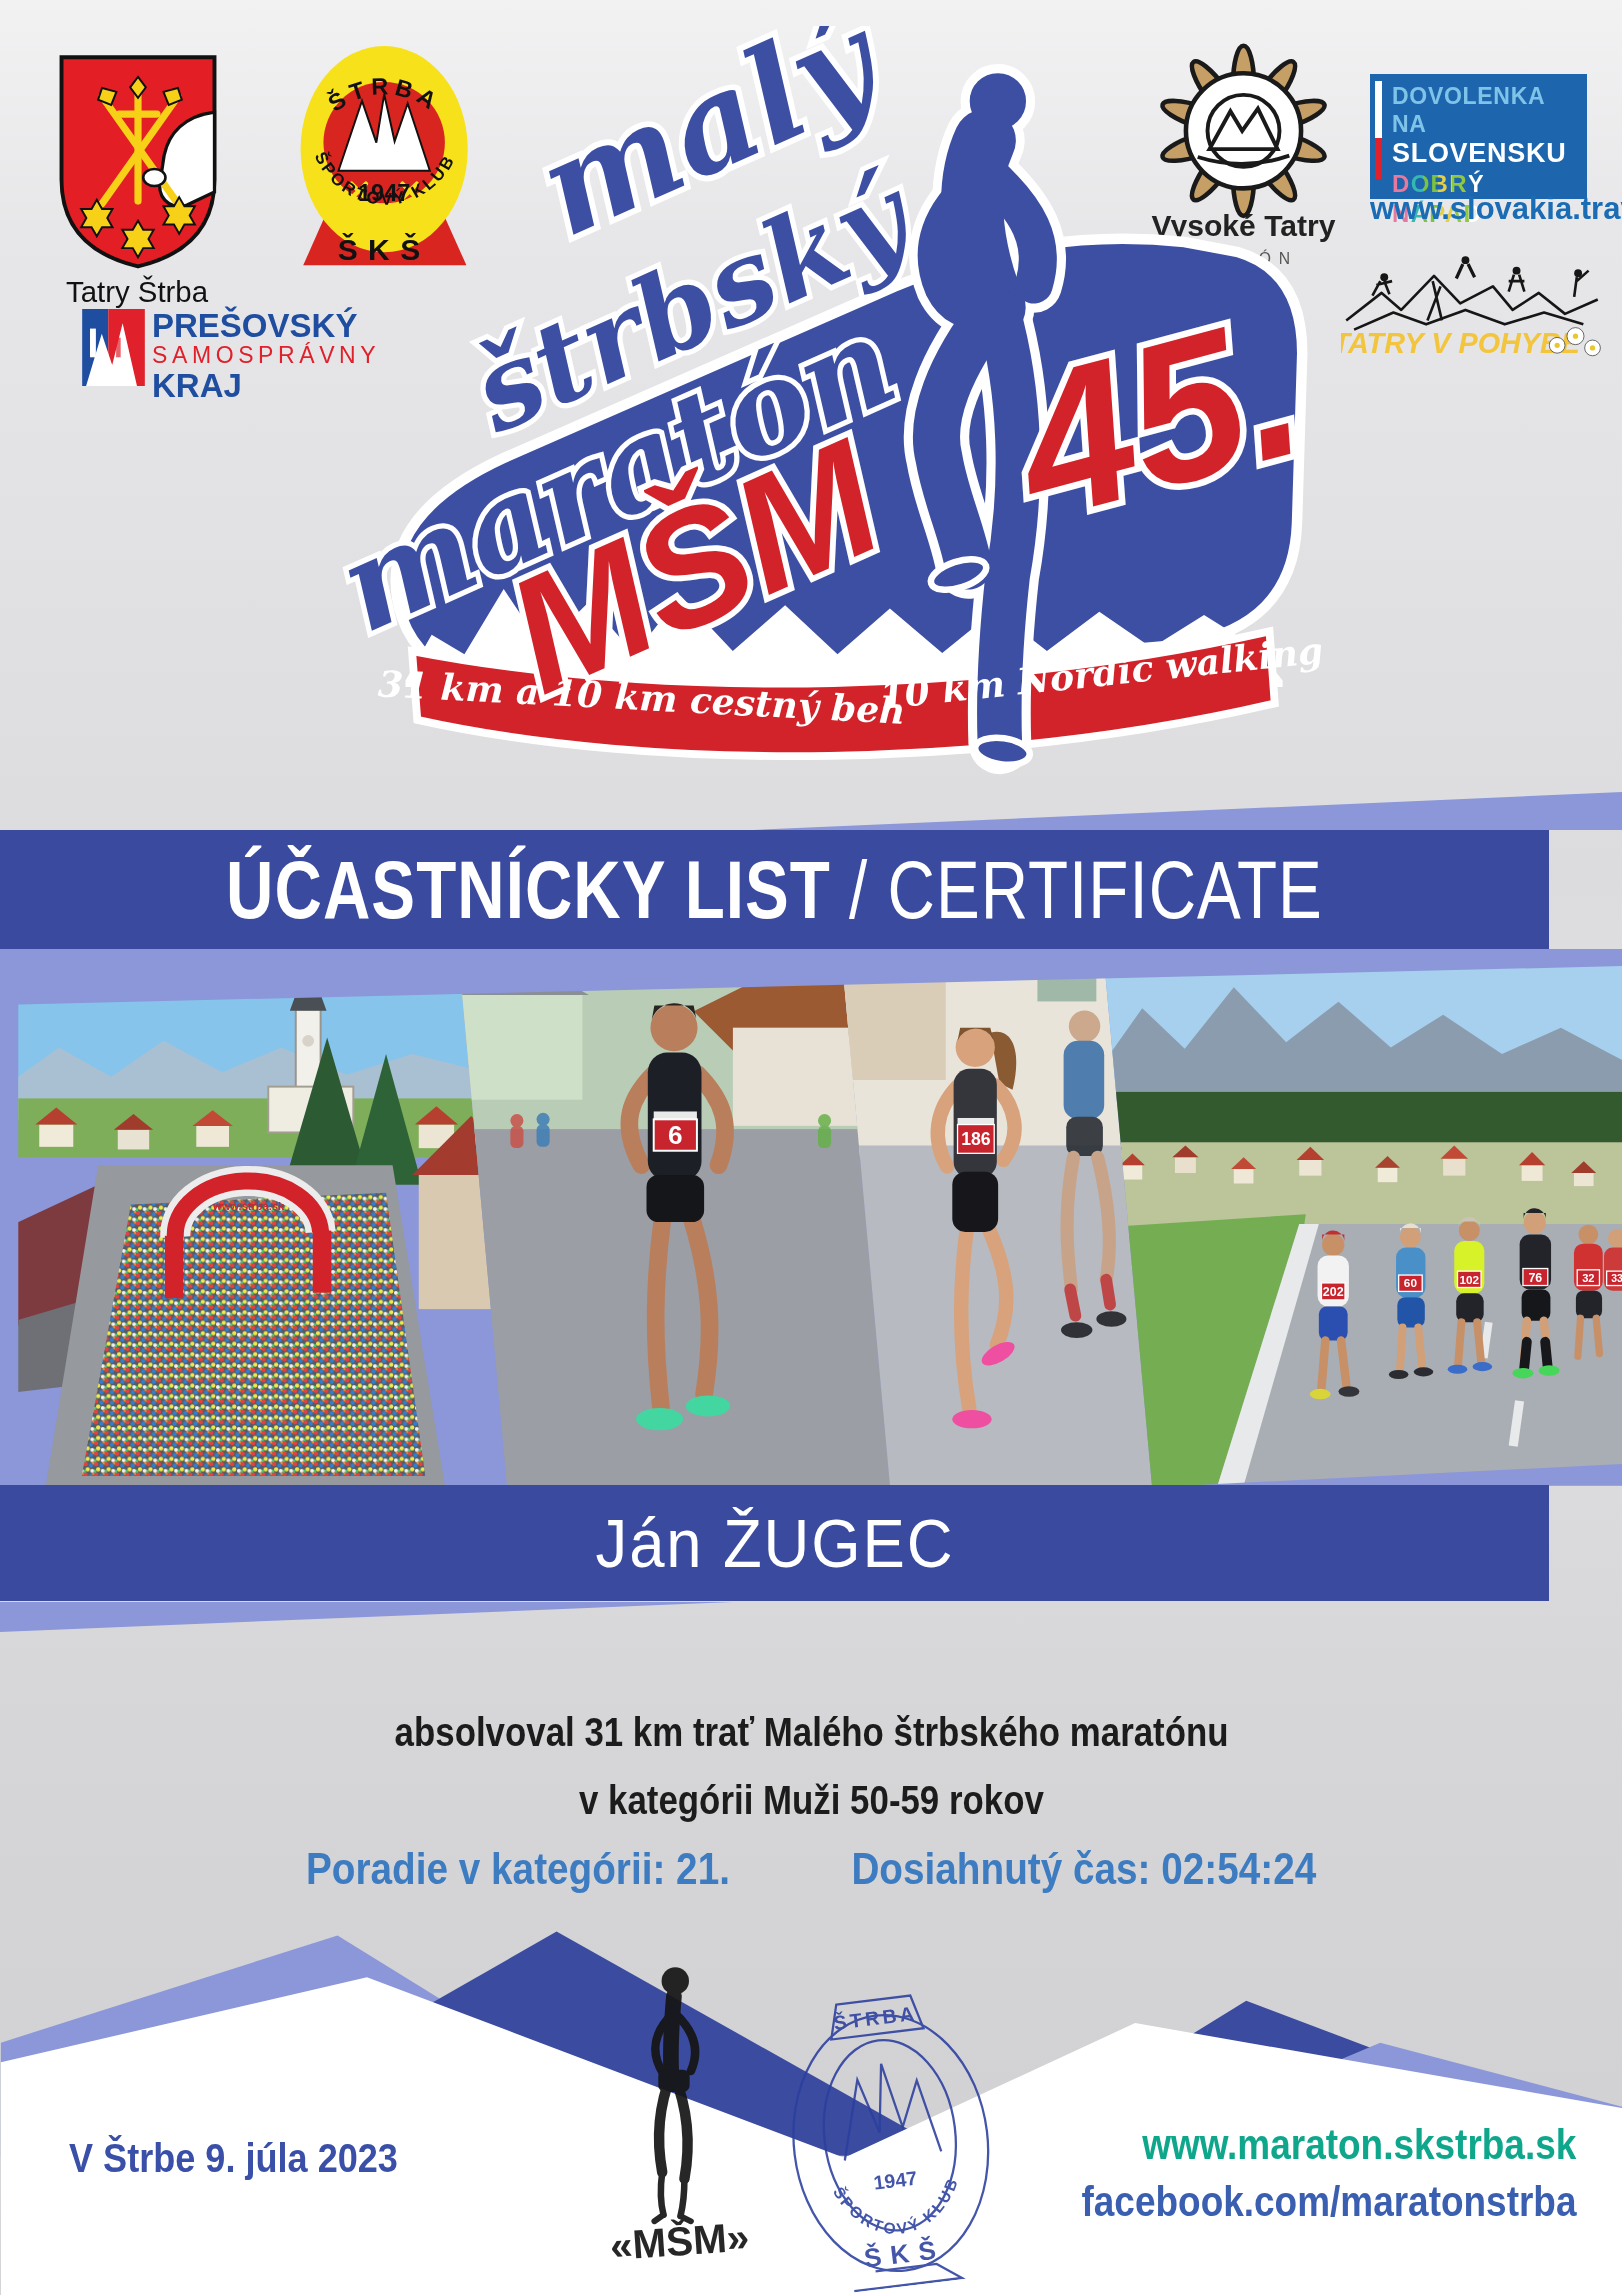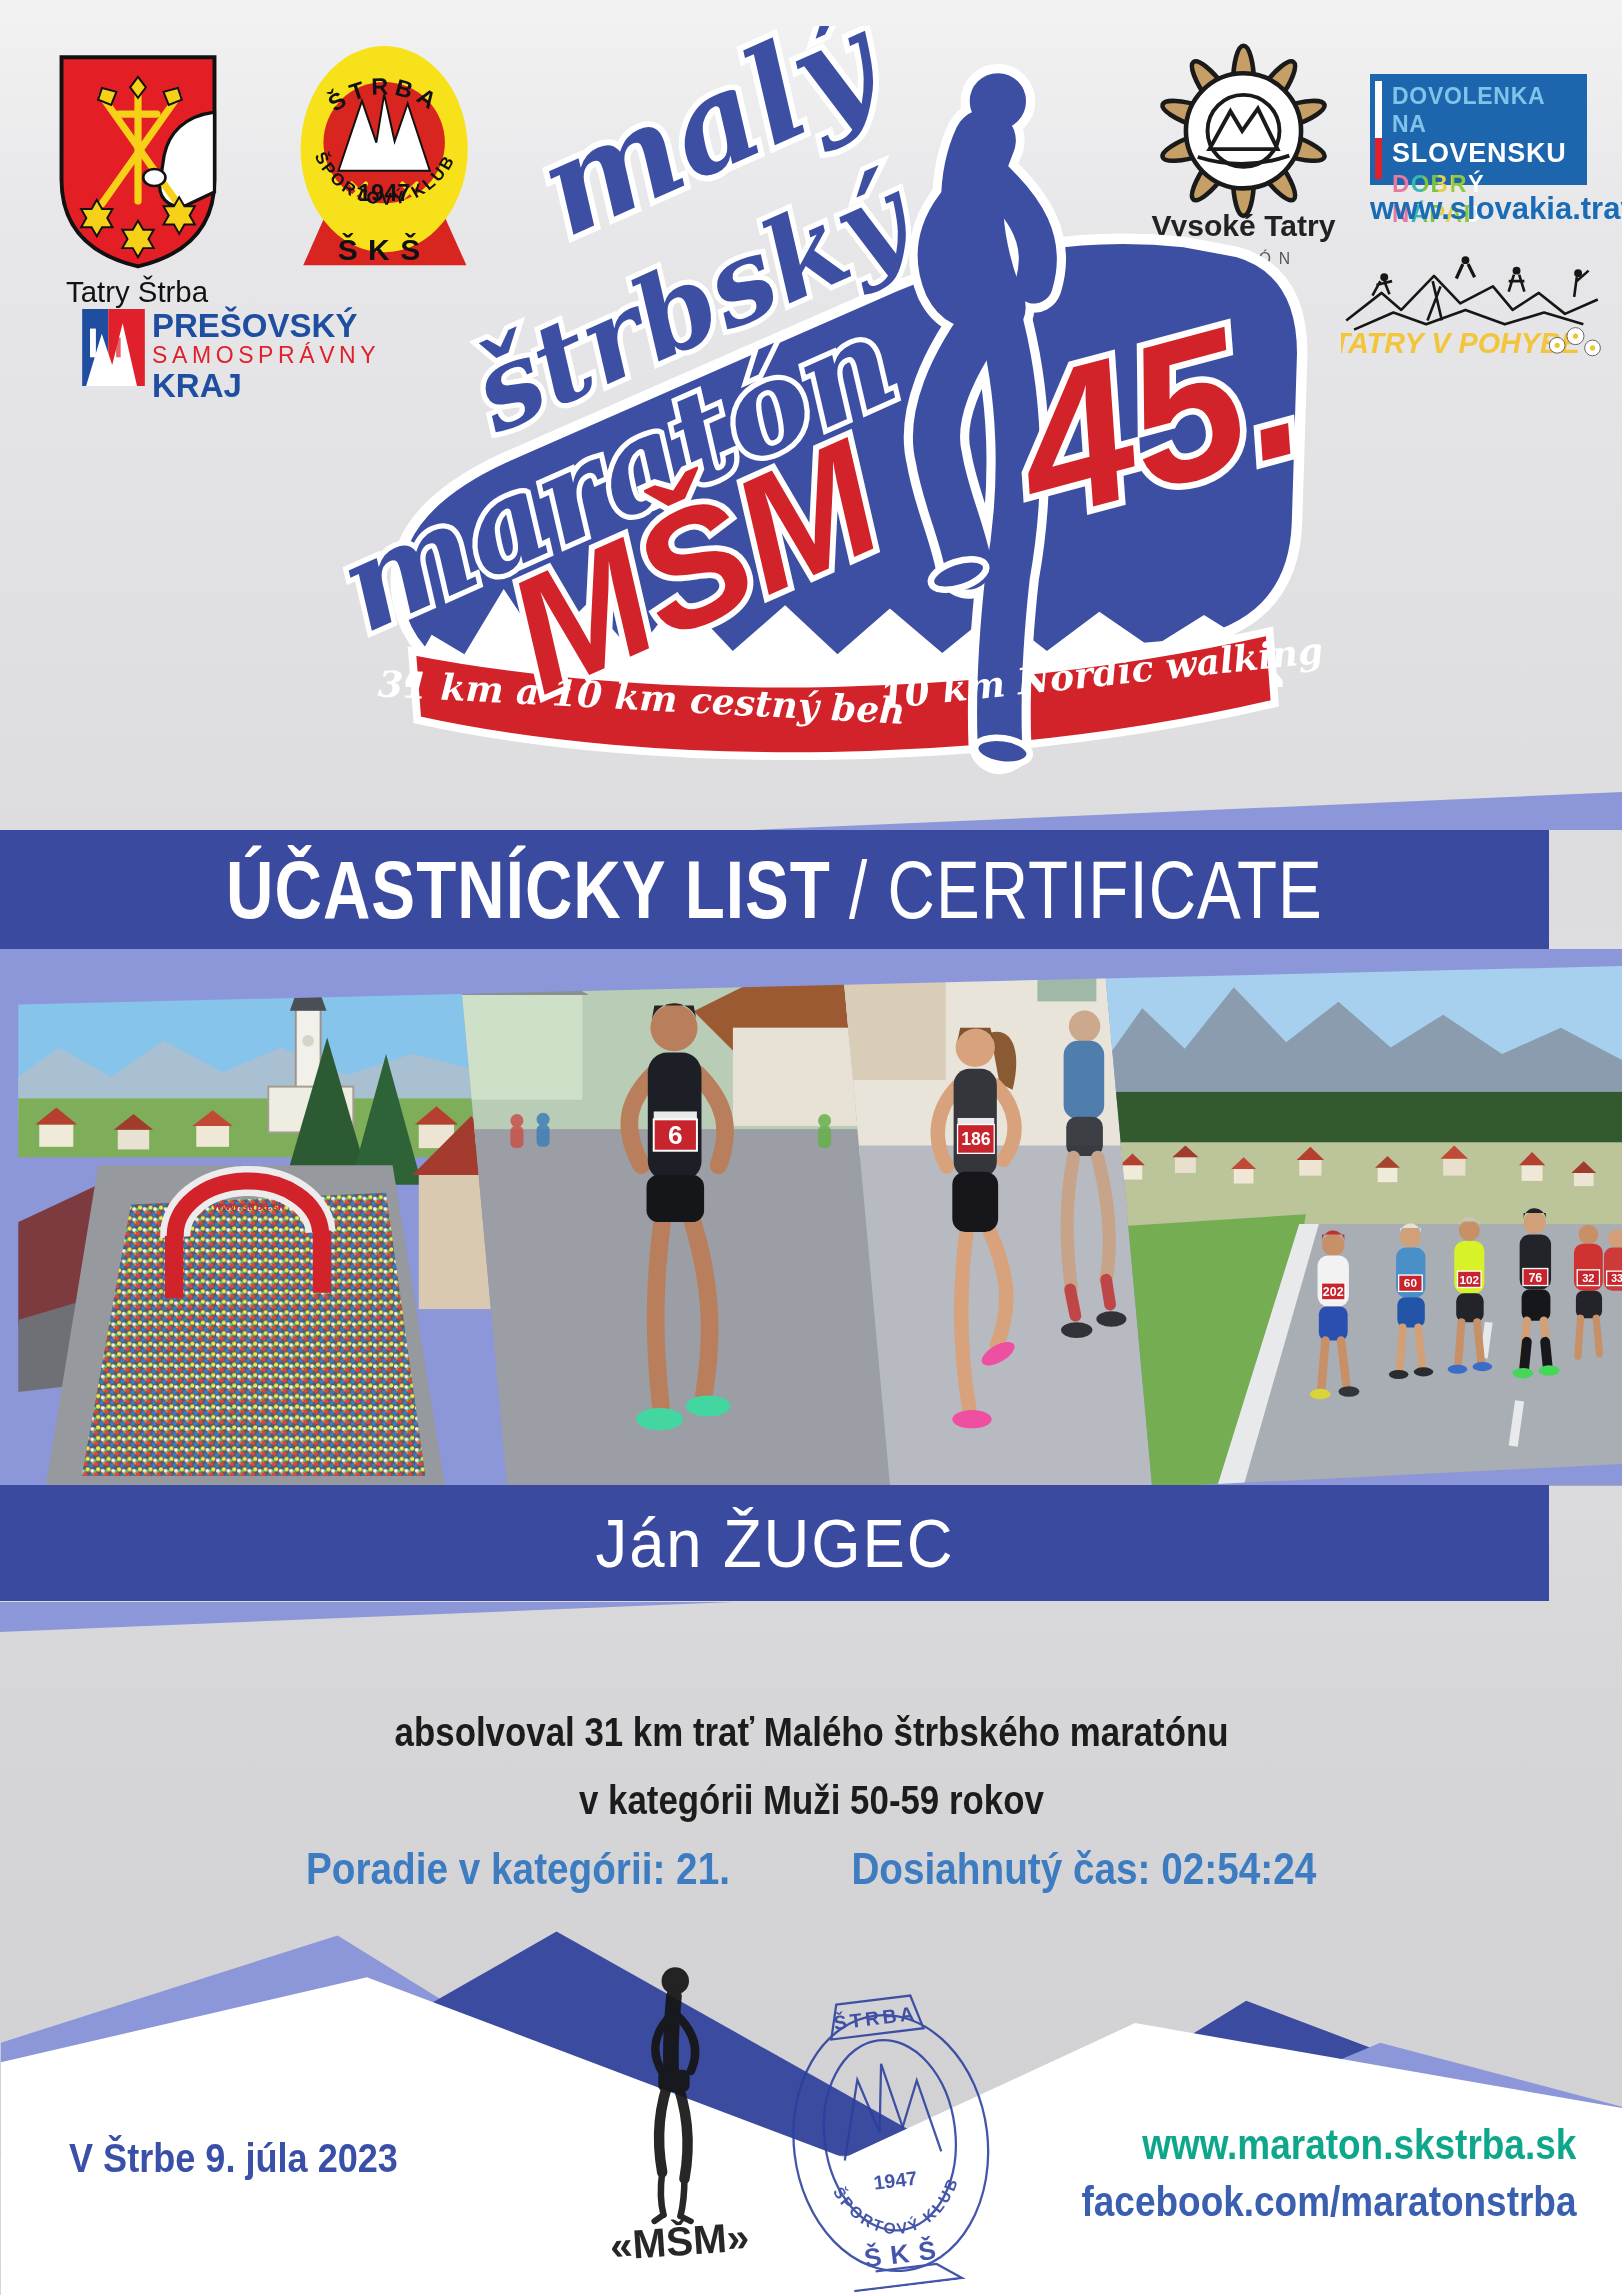--- a/index.html
+++ b/index.html
@@ -115,21 +115,21 @@
       </g>
       <circle r="88" fill="#fff" stroke="#1a1a1a" stroke-width="7"></circle>
       <circle r="55" fill="#fff" stroke="#1a1a1a" stroke-width="6"></circle>
       <polygon points="-52,28 -20,-30 -2,0 22,-34 52,28" fill="#fff" stroke="#1a1a1a" stroke-width="6"></polygon>
       <path d="M-70,40 Q0,62 70,38" fill="none" stroke="#1a1a1a" stroke-width="6"></path>
     </g>
     <text x="175" y="300" font-size="46" font-weight="700" fill="#222" text-anchor="middle">Vysoké Tatry</text>
     <text x="175" y="343" font-size="24" fill="#555" text-anchor="middle" letter-spacing="12">REGIÓN</text>
   </svg>
 
-  <div class="abs st-badge" style="left:1370px;top:74px;width:217px;height:111px">
+  <div class="abs st-badge" style="left:1370px;top:74px;width:217px;height:125px">
     <div class="abs" style="left:5.2px;top:6.5px;width:7.2px;height:58px;background:#fff"></div>
     <div class="abs" style="left:5.2px;top:64px;width:7.2px;height:41px;background:#e0202a"></div>
     <div class="st-l1">DOVOLENKA NA</div>
     <div class="st-l2">SLOVENSKU</div>
     <div class="st-l3">DOBRÝ NÁPAD</div>
   </div>
   <div class="abs st-url" style="left:1370px;top:191px;width:217px">www.slovakia.travel</div>
 
   <svg class="abs" style="left:1341px;top:247px" width="262" height="118" viewBox="0 0 400 180">
     <g stroke="#161616" stroke-width="4" fill="none" stroke-linejoin="round">

